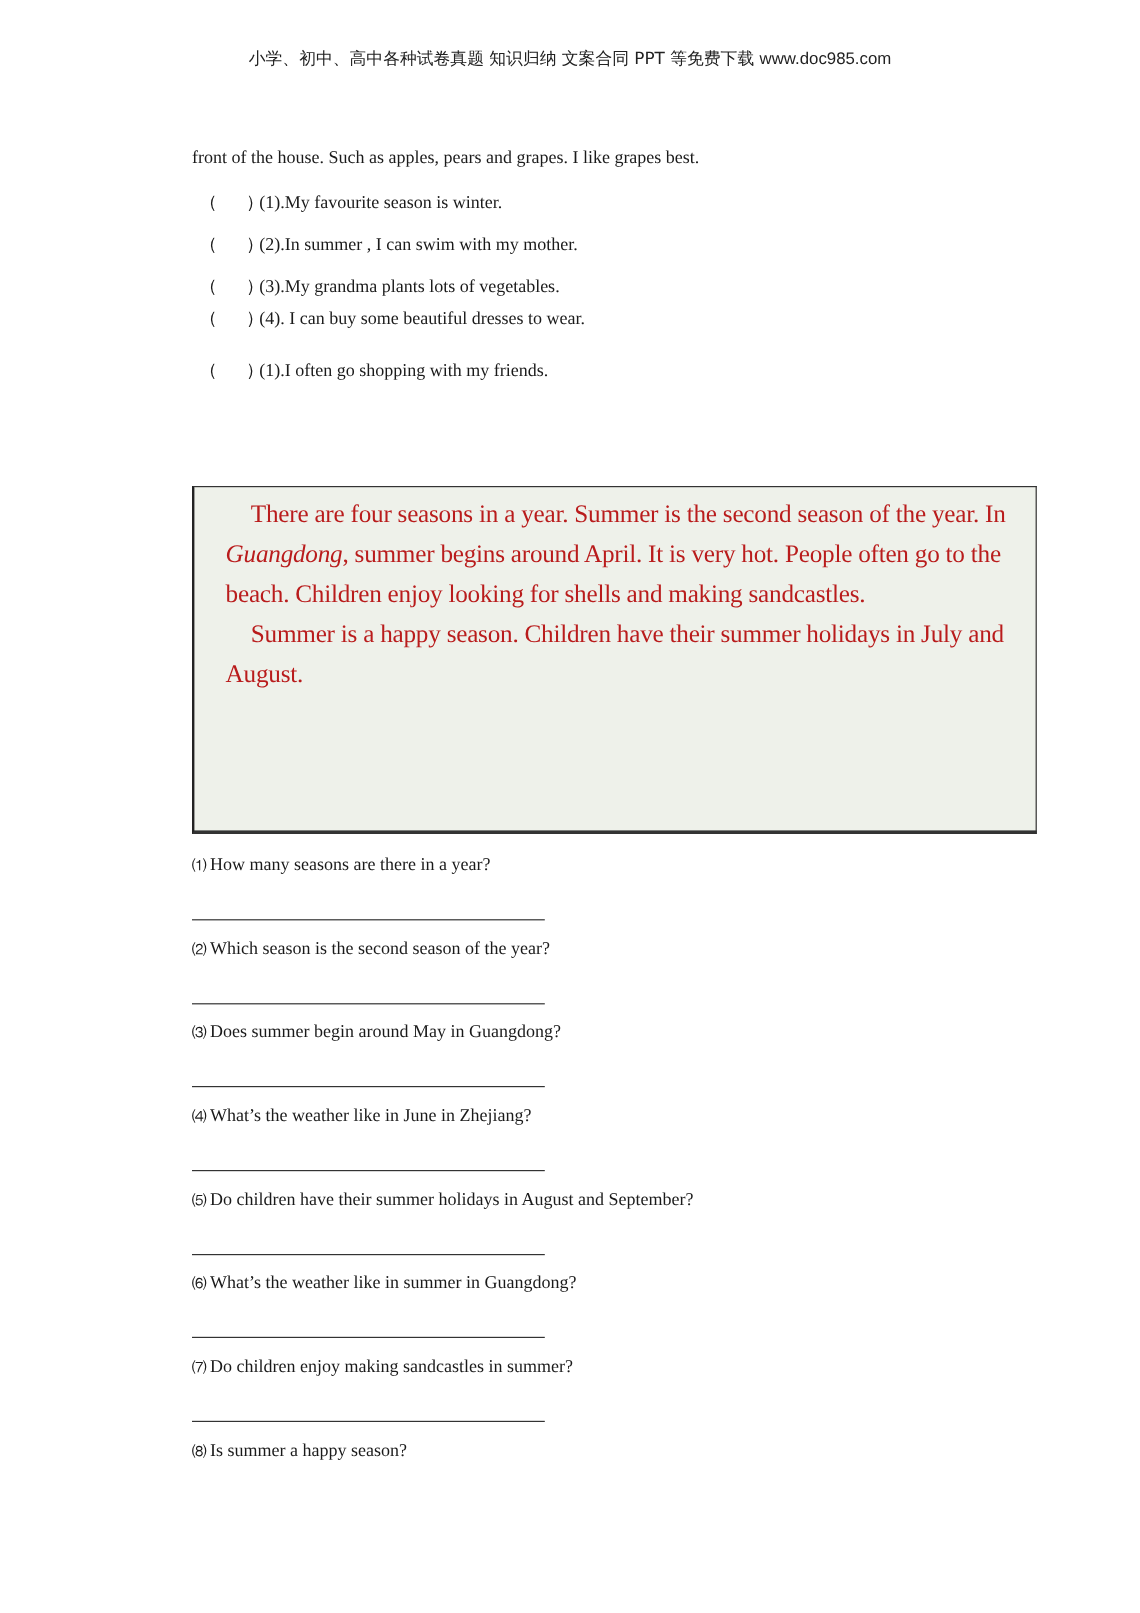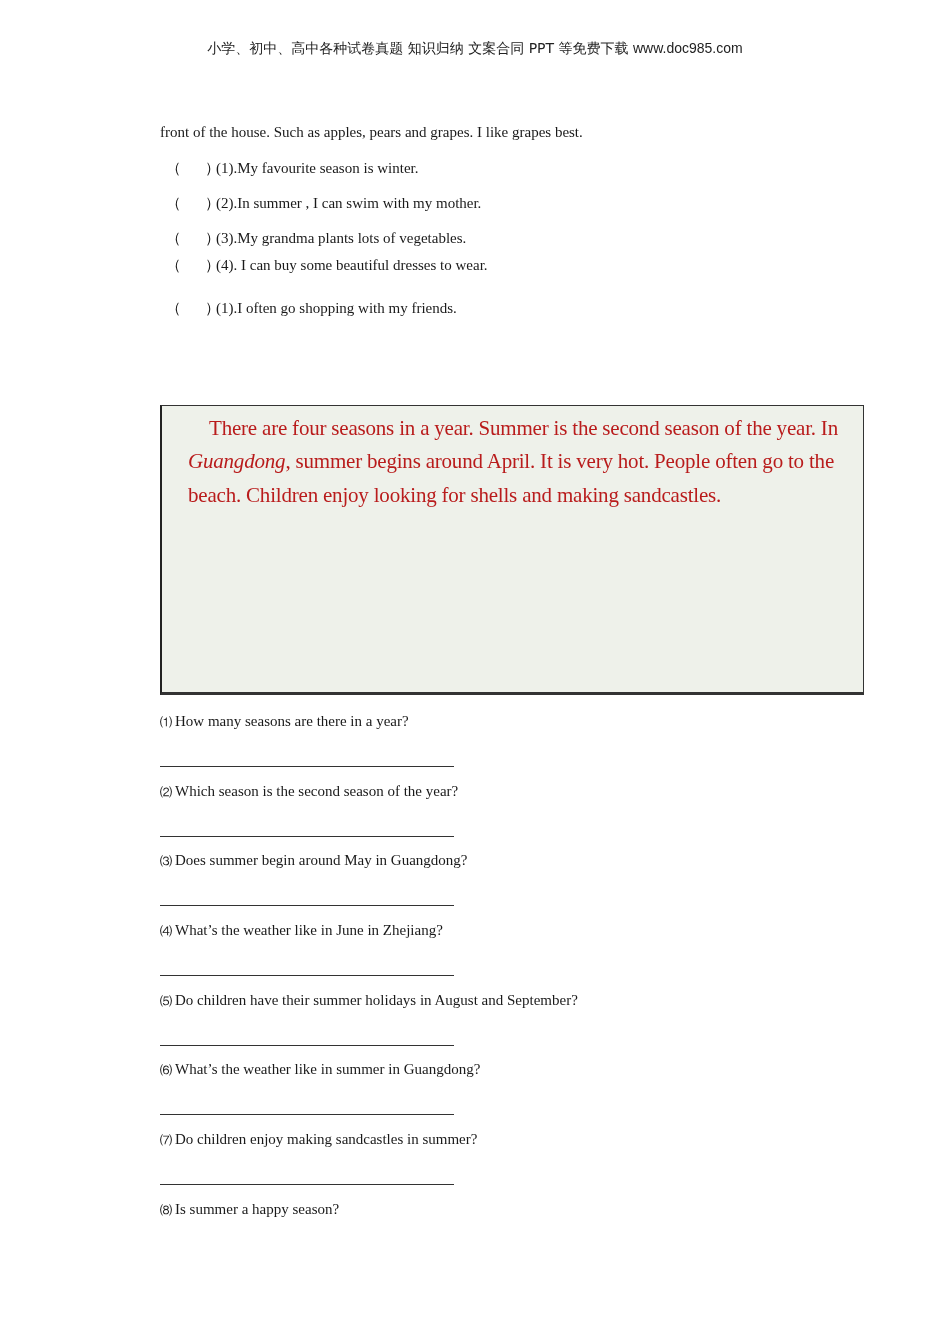--- a/index.html
+++ b/index.html
@@ -53,20 +53,21 @@
   <span class="paren"><span>（</span><span class="rp">）</span></span><span>(4). I can buy some beautiful dresses to wear.</span>
 </div>
 <div class="line judge" style="top:299px;">
   <span class="paren"><span>（</span><span class="rp">）</span></span><span>(1).I often go shopping with my friends.</span>
 </div>
 
 <div class="section-title">3．Read and answer</div>
 
 <div class="passage">
   <p><span>There are four seasons in a year. Summer is the second season of the year. In </span><i>Guangdong</i><span>, summer begins around April. It is very hot. People often go to the beach. Children enjoy looking for shells and making sandcastles.</span></p>
+  <p><span>Summer is a happy season. Children have their summer holidays in July and August.</span></p>
 </div>
 
 <div class="q" style="top:713px;"><span class="num">⑴</span><span>How many seasons are there in a year?</span></div>
 <div class="ans" style="top:766px;"></div>
 
 <div class="q" style="top:783px;"><span class="num">⑵</span><span>Which season is the second season of the year?</span></div>
 <div class="ans" style="top:836px;"></div>
 
 <div class="q" style="top:852px;"><span class="num">⑶</span><span>Does summer begin around May in Guangdong?</span></div>
 <div class="ans" style="top:905px;"></div>

